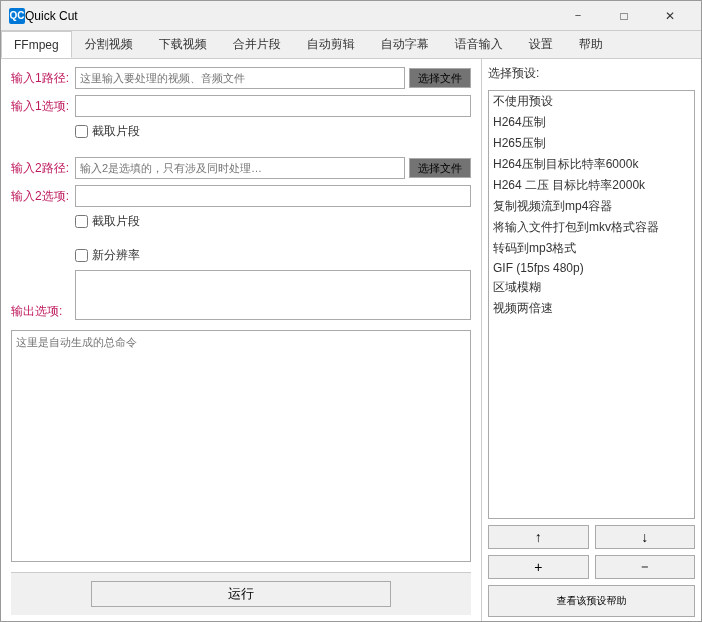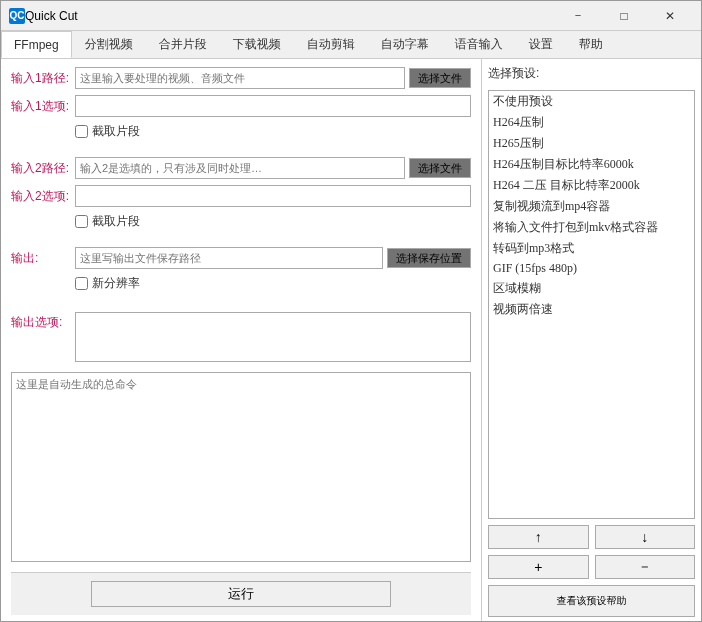--- a/index.html
+++ b/index.html
@@ -207,21 +207,20 @@
       font-size: 12px;
       color: #333;
       margin-bottom: 2px;
     }
     .preset-list {
       flex: 1;
       border: 1px solid #aaa;
       overflow-y: auto;
       background: white;
       min-height: 0;
-      font-family: Liberation Serif, serif;
     }
     .preset-list-item {
       padding: 2px 4px;
       font-size: 12px;
       cursor: pointer;
       color: #333;
       white-space: nowrap;
     }
 
     .preset-btn-row {
@@ -262,22 +261,22 @@
     <div class="title-bar-controls">
       <button class="title-bar-btn">－</button>
       <button class="title-bar-btn">□</button>
       <button class="title-bar-btn close">✕</button>
     </div>
   </div>
 
   <div class="menu-bar">
     <div class="menu-item active">FFmpeg</div>
     <div class="menu-item">分割视频</div>
+    <div class="menu-item">下载视频</div>
     <div class="menu-item">合并片段</div>
-    <div class="menu-item">下载视频</div>
     <div class="menu-item">自动剪辑</div>
     <div class="menu-item">自动字幕</div>
     <div class="menu-item">语音输入</div>
     <div class="menu-item">设置</div>
     <div class="menu-item">帮助</div>
   </div>
 
   <div class="main-content">
 
     <div class="left-panel">
@@ -311,32 +310,27 @@
         <input class="form-input" type="text" style="">
       </div>
 
       <div class="checkbox-row">
         <input type="checkbox" style="">
         <span class="checkbox-label">截取片段</span>
       </div>
 
       <div class="section-divider"></div>
 
-      <div class="form-row">
-        <span class="form-label">输出:</span>
-        <input class="form-input" type="text" placeholder="这里写输出文件保存路径" style="">
-        <button class="btn-small">选择保存位置</button>
-      </div>
 
       <div class="checkbox-row">
         <input type="checkbox" style="">
         <span class="checkbox-label">新分辨率</span>
       </div>
 
-      <div class="form-row" style="align-items:flex-start;margin-top:14px;">
+      <div class="form-row" style="align-items:flex-end;">
         <span class="form-label" style="padding-top:2px;">输出选项:</span>
         <textarea class="output-options-area" style=""></textarea>
       </div>
 
       <div class="command-area-wrapper">
         <textarea class="command-area" placeholder="这里是自动生成的总命令" style=""></textarea>
       </div>
 
       <div class="run-btn-row">
         <button class="run-btn">运行</button>

